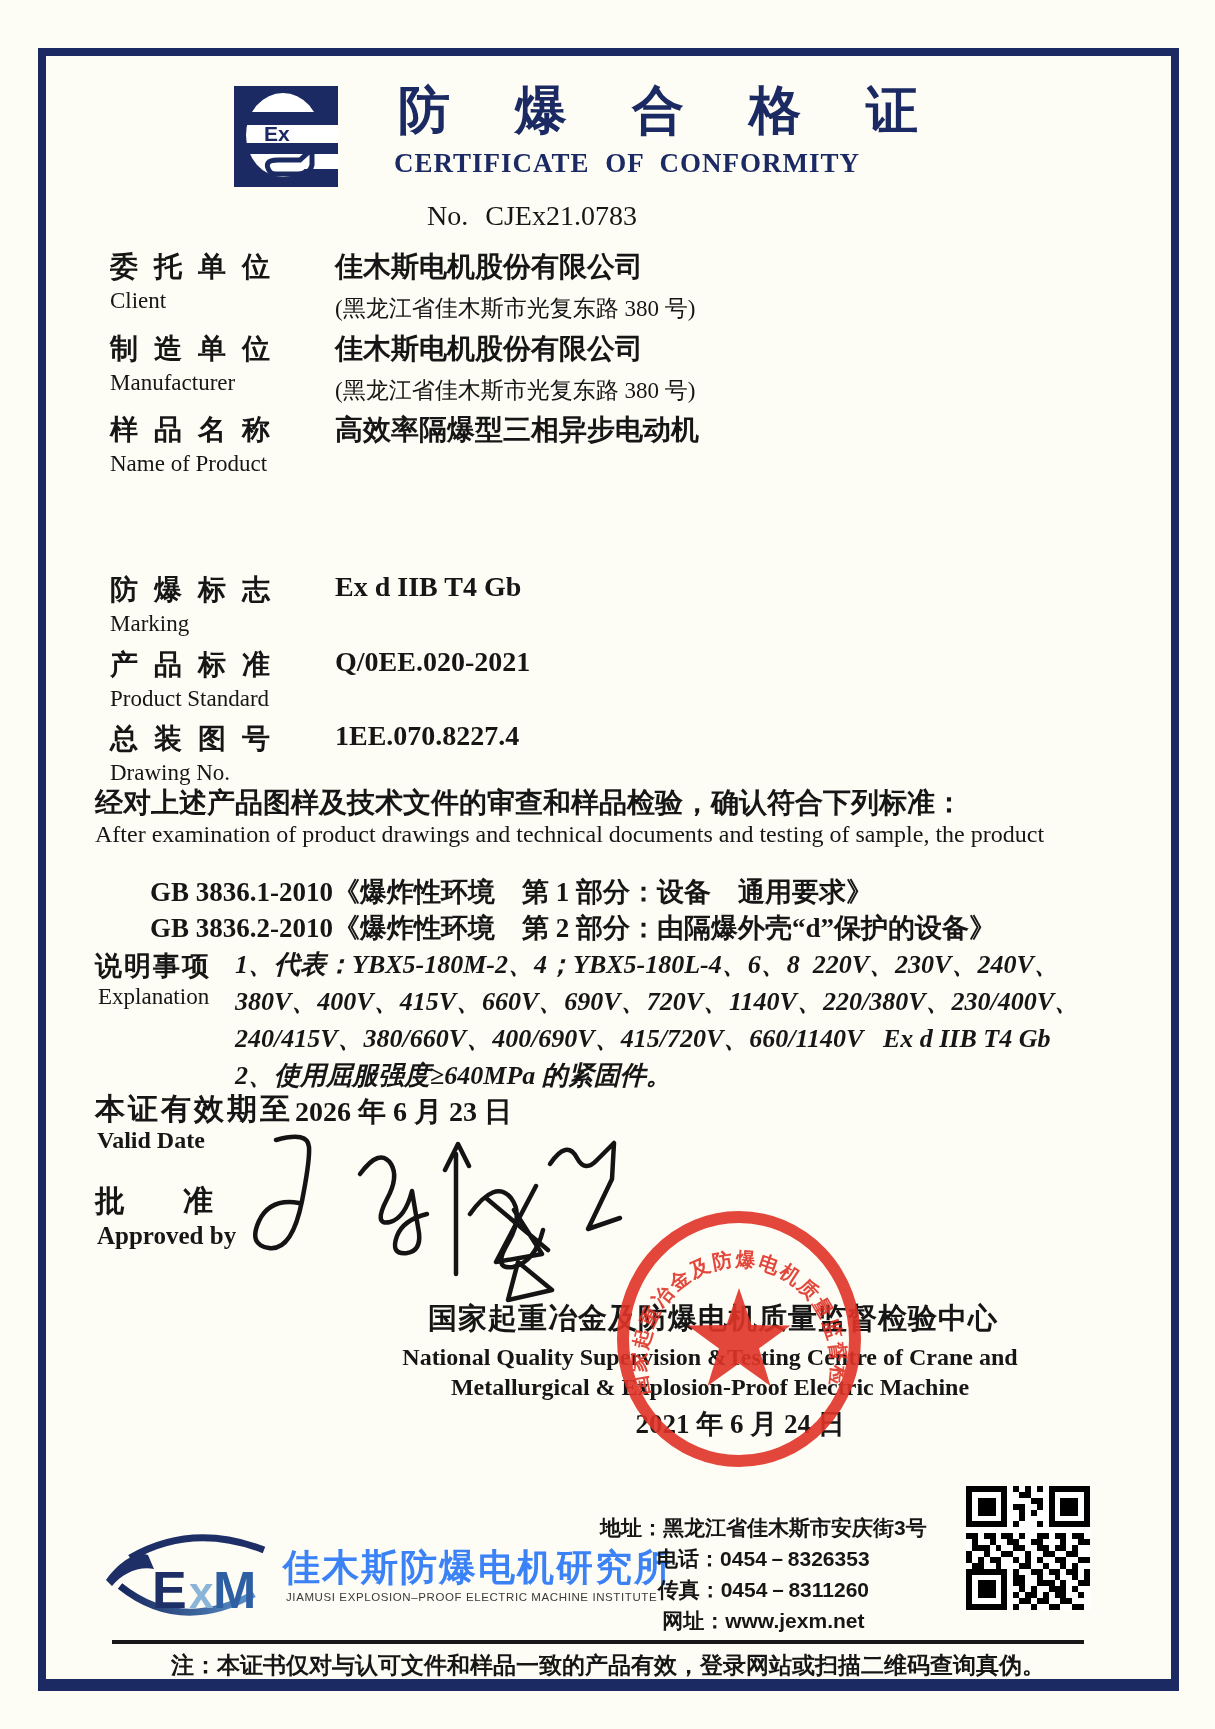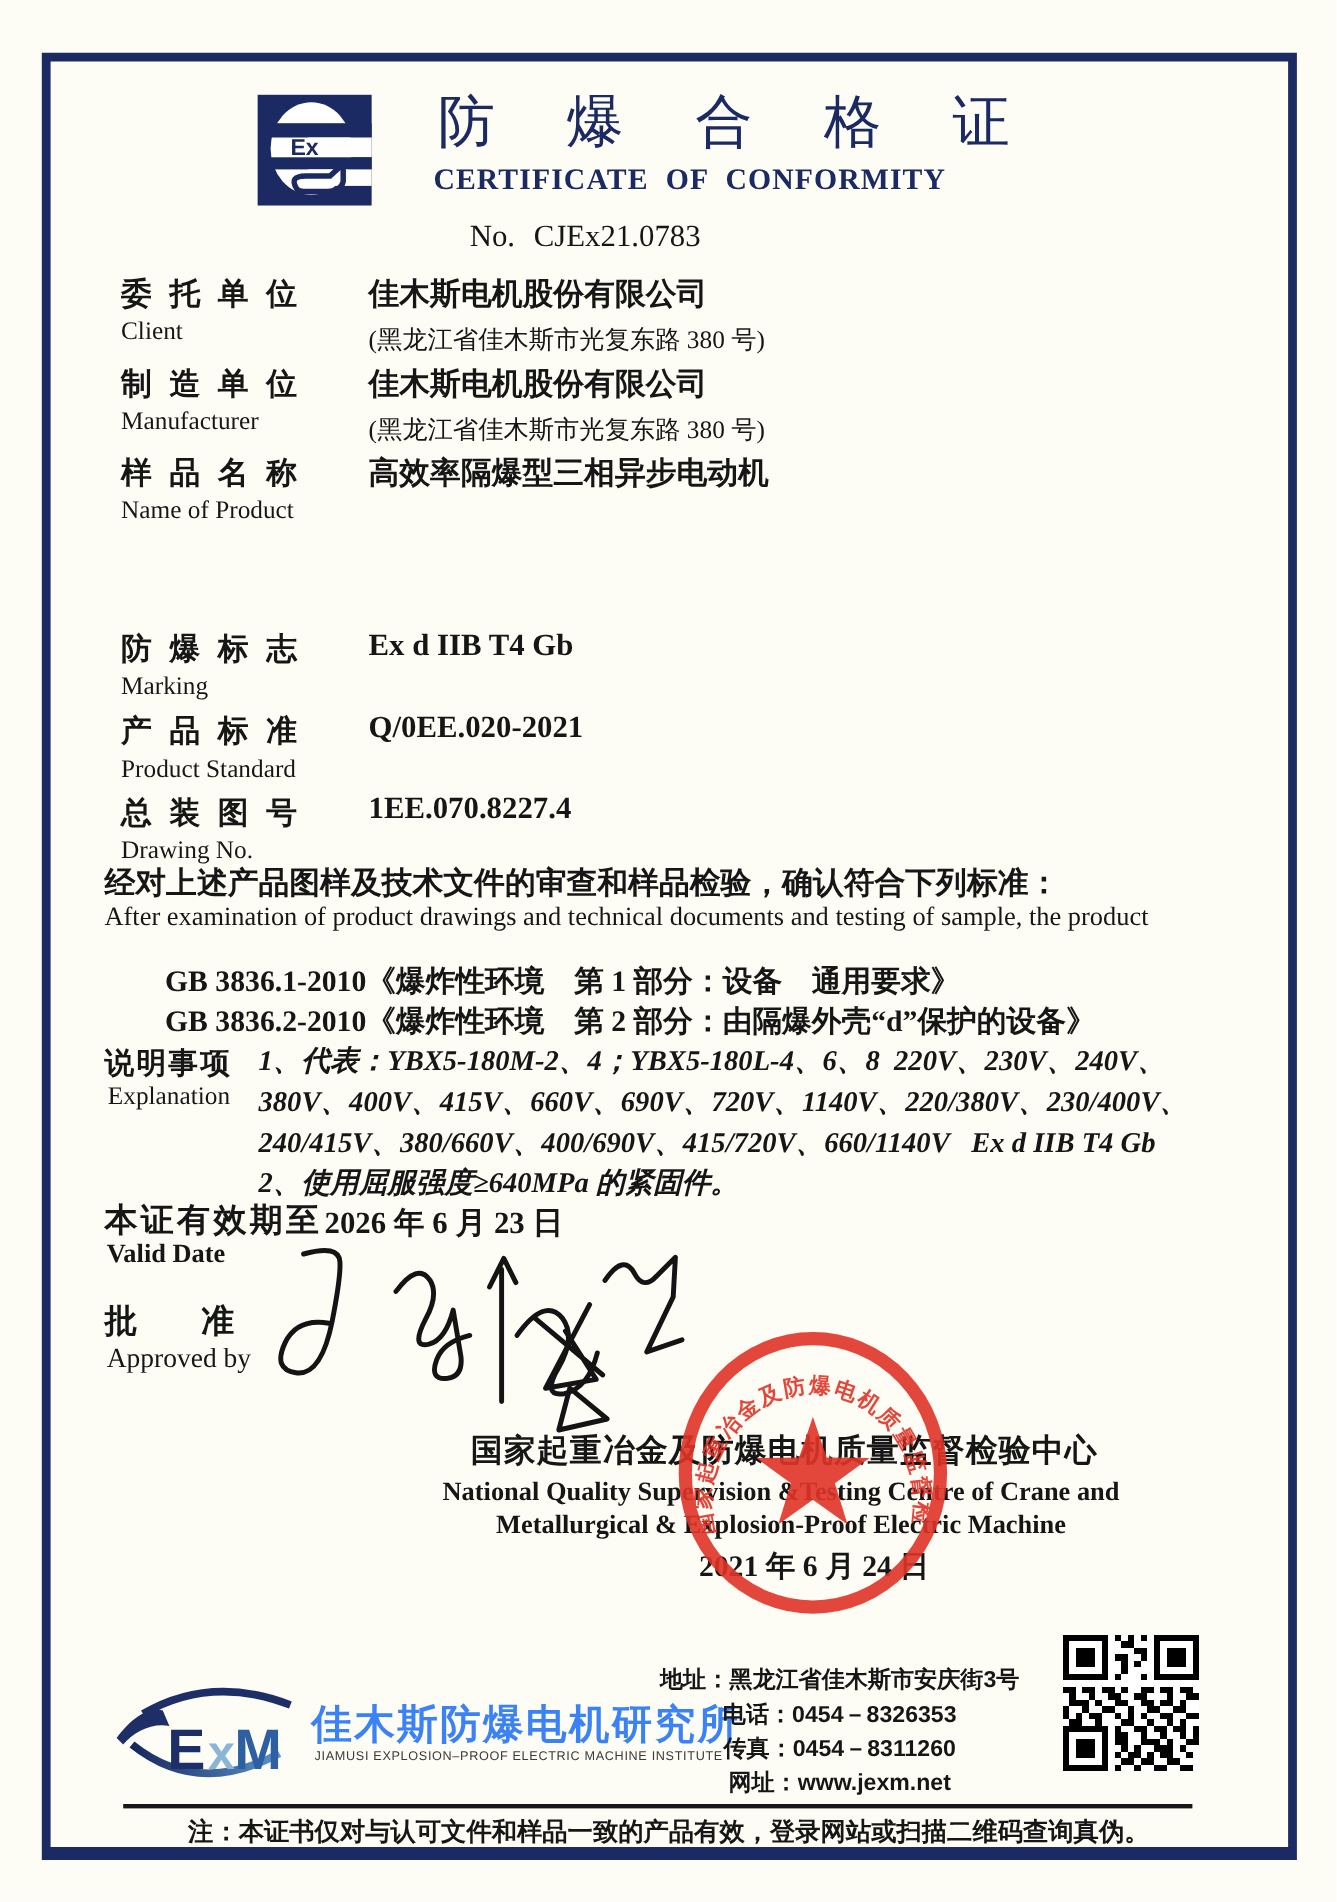--- a/index.html
+++ b/index.html
@@ -2,41 +2,41 @@
 <html><head>
 <meta charset="utf-8">
 <style>
   html,body{margin:0;padding:0;background:#ffffff;}
   .page{position:relative;width:1215px;height:1729px;background:#fdfcf5;overflow:hidden;
         font-family:"Liberation Serif","DejaVu Serif",serif;color:#161616;}
   .frame{position:absolute;left:38px;top:48px;right:36px;bottom:38px;
          border:8px solid #1b2a63;border-bottom-width:12px;pointer-events:none;}
   .abs{position:absolute;}
   .navy{color:#1b2a63;}
-  .title-cn{left:398px;top:76px;font-size:52px;font-weight:normal;letter-spacing:26px;white-space:nowrap;}
+  .title-cn{left:398px;top:76px;font-size:52px;font-weight:bold;letter-spacing:26px;white-space:nowrap;}
   .title-en{left:394px;top:148px;font-size:27px;font-weight:bold;word-spacing:8px;letter-spacing:1px;white-space:nowrap;}
   .cert-no{left:427px;top:200px;font-size:28px;word-spacing:10px;white-space:nowrap;}
   .frow{position:absolute;left:110px;right:60px;display:flex;}
   .flabel{width:225px;flex:none;}
   .lcn{font-size:28px;font-weight:bold;letter-spacing:16px;white-space:nowrap;font-family:"Liberation Sans","DejaVu Sans",sans-serif;}
   .len{font-size:23px;margin-top:2px;white-space:nowrap;}
   .fvalue{flex:1;}
   .v1{font-size:28px;font-weight:bold;white-space:nowrap;}
   .v2{font-size:23px;margin-top:7px;white-space:nowrap;}
   .stmt-cn{left:95px;top:784px;font-size:28px;font-weight:bold;white-space:nowrap;font-family:"Liberation Sans","DejaVu Sans",sans-serif;}
   .stmt-en{left:95px;top:820px;font-size:24px;line-height:29px;width:1030px;}
   .std{left:150px;font-size:27px;font-weight:bold;white-space:nowrap;}
   .expl-lcn{left:95px;top:948px;font-size:27px;font-weight:bold;letter-spacing:2px;font-family:"Liberation Sans","DejaVu Sans",sans-serif;}
   .expl-len{left:98px;top:984px;font-size:23px;}
   .expl-lines{left:235px;top:946px;width:900px;font-size:26px;font-weight:bold;line-height:37px;font-style:italic;}
   .vd-cn{left:95px;top:1089px;font-size:30px;font-weight:bold;letter-spacing:3px;font-family:"Liberation Sans","DejaVu Sans",sans-serif;}
   .vd-en{left:97px;top:1127px;font-size:24px;font-weight:bold;}
   .vd-val{left:295px;top:1093px;font-size:28px;font-weight:bold;}
   .ap-cn{left:95px;top:1181px;font-size:30px;font-weight:bold;letter-spacing:58px;font-family:"Liberation Sans","DejaVu Sans",sans-serif;white-space:nowrap;}
-  .ap-en{left:97px;top:1222px;font-size:25px;font-weight:normal;}
+  .ap-en{left:97px;top:1222px;font-size:25px;font-weight:bold;}
   .org-cn{left:428px;top:1299px;width:564px;text-align:center;font-size:29px;font-weight:bold;letter-spacing:1px;font-family:"Liberation Sans","DejaVu Sans",sans-serif;white-space:nowrap;}
   .org-en1{left:375px;top:1344px;width:670px;text-align:center;font-size:24px;font-weight:bold;white-space:nowrap;}
   .org-en2{left:375px;top:1374px;width:670px;text-align:center;font-size:24px;font-weight:bold;white-space:nowrap;}
   .issue-date{left:560px;top:1406px;width:360px;text-align:center;font-size:27px;font-weight:bold;}
   .inst-cn{left:283px;top:1543px;font-size:37px;font-weight:bold;letter-spacing:2px;color:#3b82f6;font-family:"Liberation Sans","DejaVu Sans",sans-serif;white-space:nowrap;}
   .inst-en{left:286px;top:1591px;font-size:11.5px;letter-spacing:.6px;color:#3a3a3a;font-family:"Liberation Sans","DejaVu Sans",sans-serif;white-space:nowrap;}
   .contacts{left:600px;top:1512px;font-size:21px;font-weight:bold;line-height:31px;font-family:"Liberation Sans","DejaVu Sans",sans-serif;}
   .contact-row{white-space:nowrap;text-align:center;}
   .divider{left:112px;top:1640px;width:972px;height:4px;background:#181818;}
   .note{left:138px;top:1650px;width:940px;text-align:center;font-size:23px;font-weight:bold;font-family:"Liberation Sans","DejaVu Sans",sans-serif;white-space:nowrap;}

